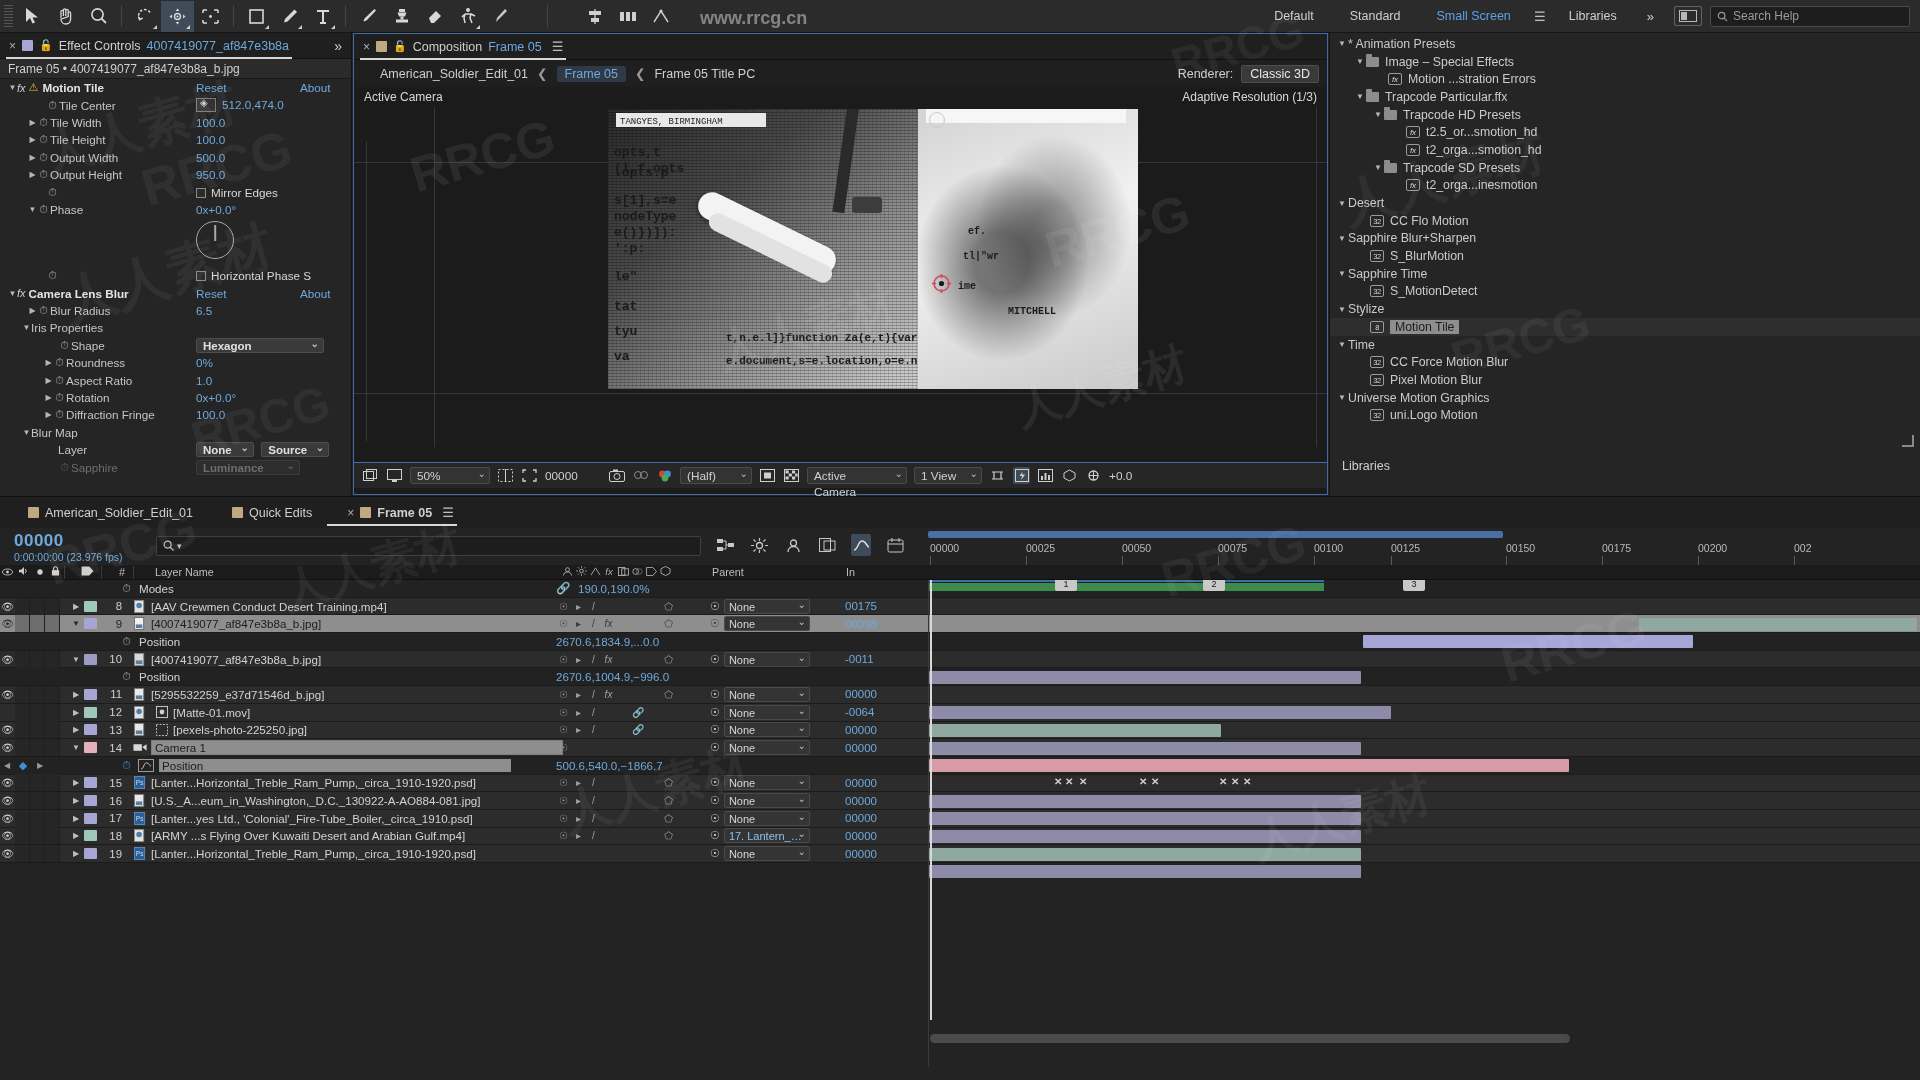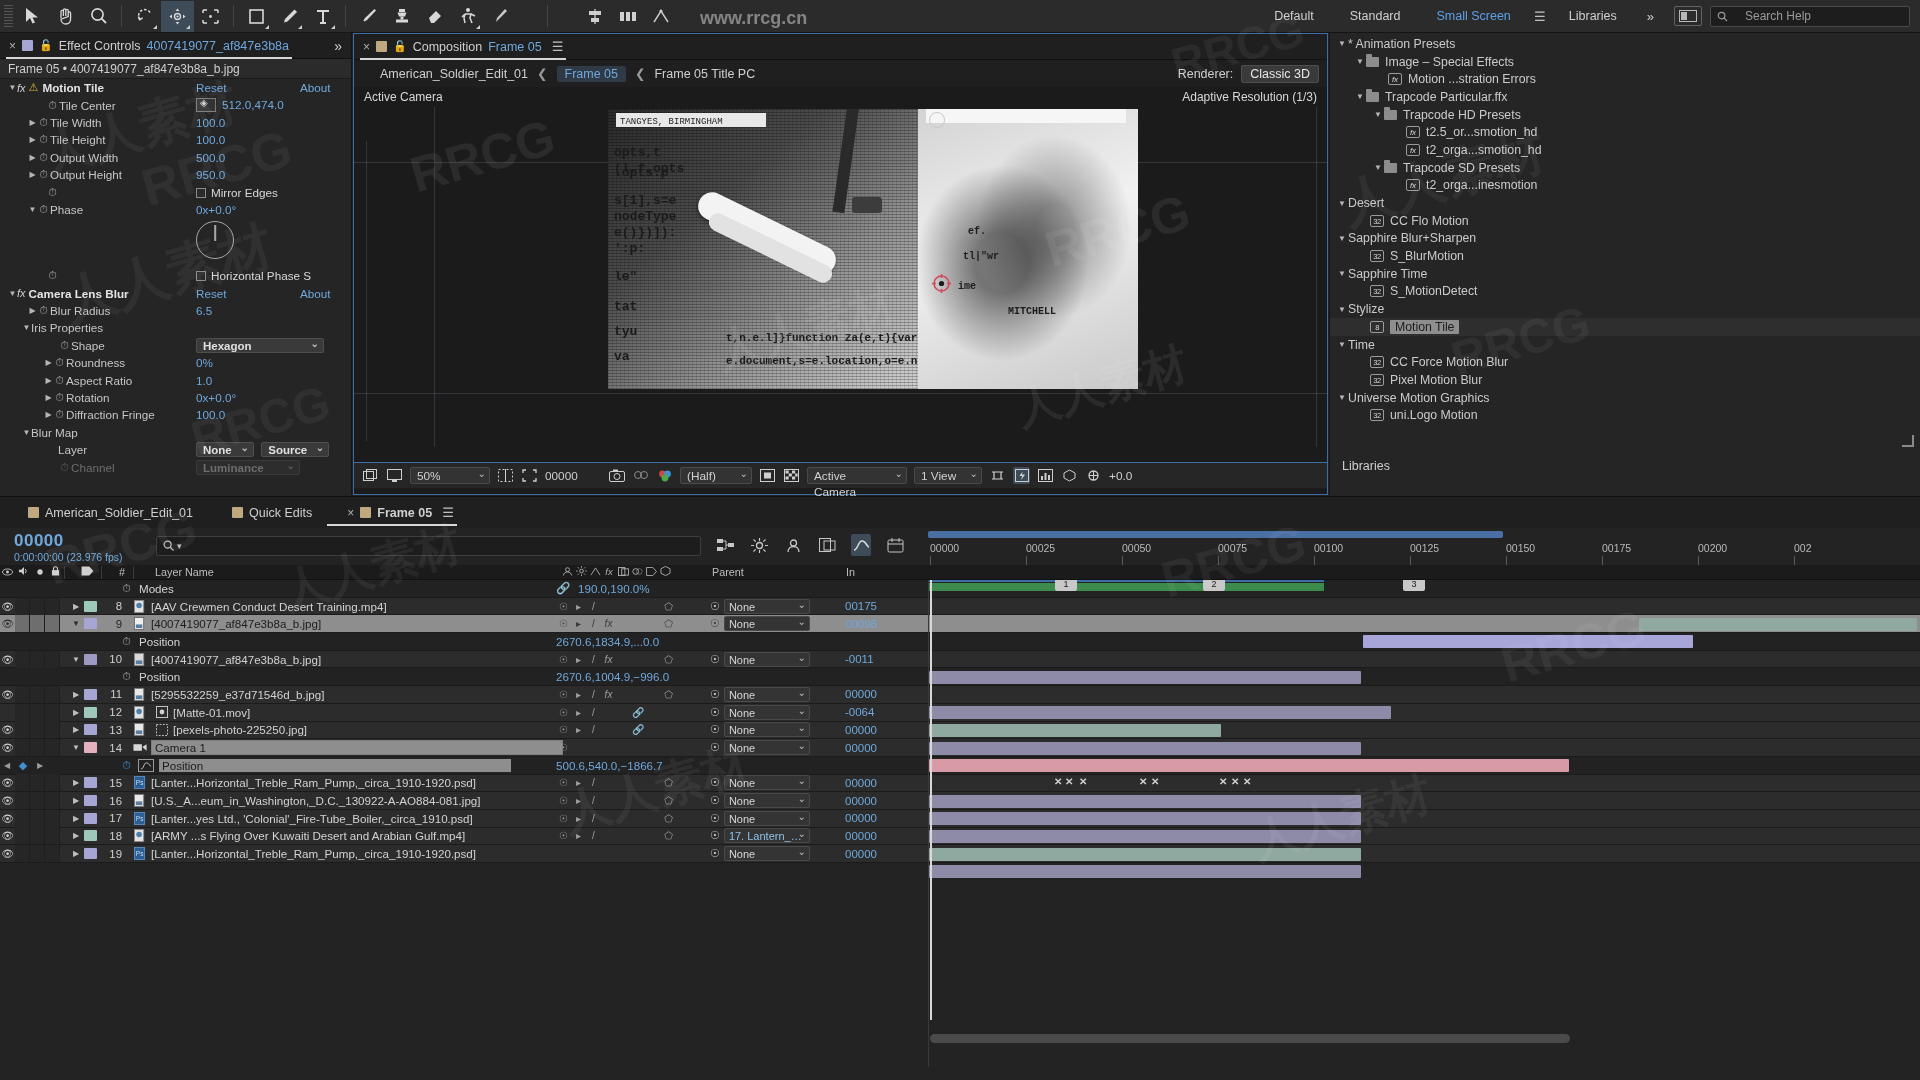--- a/index.html
+++ b/index.html
@@ -20,21 +20,21 @@
      border-left:4px solid transparent; border-bottom:4px solid #cfcfcf; }
   .tb-sep { width:1px; height:22px; background:#454545; margin:0 6px; }
   .tb-right { margin-left:auto; display:flex; align-items:center; height:33px; }
   .ws { font-size:12.5px; color:#cfcfcf; padding:0 18px; height:33px; line-height:33px; }
   .ws.active { color:#5ea0e8; }
   .ws-menu { width:22px; text-align:center; color:#c0c0c0; font-size:13px; line-height:33px;}
   .chev2 { color:#cfcfcf; font-size:13px; padding:0 12px; }
   .sc-box { width:28px;height:20px;border:1px solid #636363;border-radius:2px;margin:0 8px;
      display:flex;align-items:center;justify-content:center;}
   .search-help { width:200px; height:21px; background:#1d1d1d; border:1px solid #4a4a4a;
-     border-radius:2px; display:flex; align-items:center; padding:0 6px; margin-right:10px; gap:17px;}
+     border-radius:2px; display:flex; align-items:center; padding:0 6px; margin-right:10px; gap:5px;}
   .search-help span { font-size:12px; color:#9a9a9a; }
 
   
   .panel-tabbar { height:26px; background:#1f1f1f; display:flex; align-items:center;
      border-bottom:1px solid #111; position:relative; }
   .ptab { display:flex; align-items:center; gap:6px; height:26px; padding:0 9px; font-size:12.5px;
      color:#cfcfcf; position:relative;}
   .ptab .x { color:#b0b0b0; font-size:12px; }
   .ptab .swatch { width:11px;height:11px;border-radius:1px; }
   .ptab .lockico { color:#cfcfcf; font-size:11px; }
@@ -458,21 +458,21 @@
       </div>
       <div class="fx-row" style="padding-left:58px">
         <span class="lbl">Layer</span>
         <span class="val">
           <span class="dd" style="width:58px">None</span>
           <span class="dd" style="width:68px;margin-left:4px">Source</span>
         </span>
       </div>
       <div class="fx-row" style="padding-left:58px">
         <span class="stopwatch dim">⏱</span>
-        <span class="lbl" style="color:#6d6d6d">Channel</span>
+        <span class="lbl" style="color:#6d6d6d">Sapphire</span>
         <span class="val"><span class="dd dim" style="width:104px">Luminance</span></span>
       </div>
     </div>
 
     <div class="wm" style="left:60px;top:205px;font-size:54px;transform:rotate(-16deg);">人人素材</div>
     <div class="wm" style="left:140px;top:105px;font-size:52px;transform:rotate(-16deg);">RRCG</div>
     <div class="wm" style="left:190px;top:360px;font-size:48px;transform:rotate(-16deg);">RRCG</div>
   </div>
 
   <div id="comp-panel">
@@ -836,21 +836,21 @@
       </div>
 
       <div class="ruler">
         <div class="wa-bar" style="left:0;width:575px;"></div>
         <div class="ruler-ticks">
           <div class="rtick" style="left:2px"><span>00000</span><i class="line"></i></div>
           <div class="rtick" style="left:98px"><span>00025</span><i class="line"></i></div>
           <div class="rtick" style="left:194px"><span>00050</span><i class="line"></i></div>
           <div class="rtick" style="left:290px"><span>00075</span><i class="line"></i></div>
           <div class="rtick" style="left:386px"><span>00100</span><i class="line"></i></div>
-          <div class="rtick" style="left:482px"><span>00125</span><i class="line"></i></div>
+          <div class="rtick" style="left:463px"><span>00125</span><i class="line"></i></div>
           <div class="rtick" style="left:578px"><span>00150</span><i class="line"></i></div>
           <div class="rtick" style="left:674px"><span>00175</span><i class="line"></i></div>
           <div class="rtick" style="left:770px"><span>00200</span><i class="line"></i></div>
           <div class="rtick" style="left:866px"><span>002</span><i class="line"></i></div>
         </div>
       </div>
     </div>
 
     <div class="tl-colhead">
       <span style="width:15px;text-align:center">

